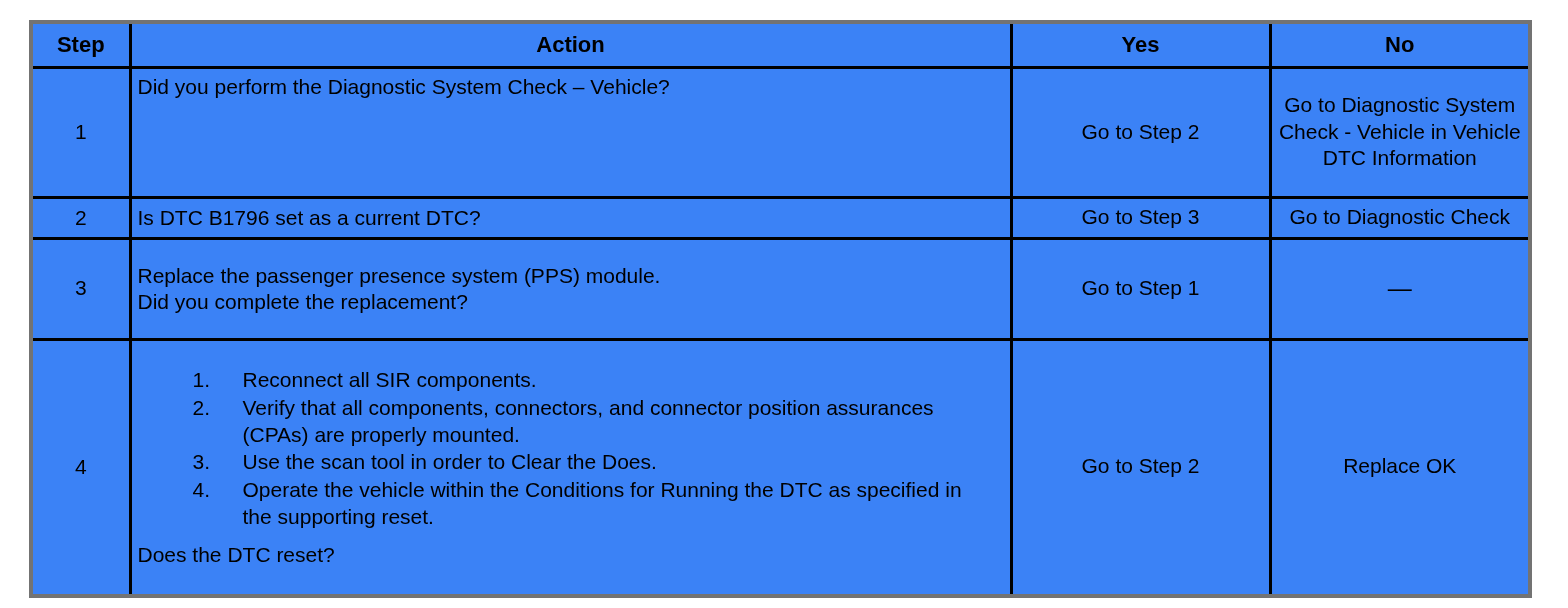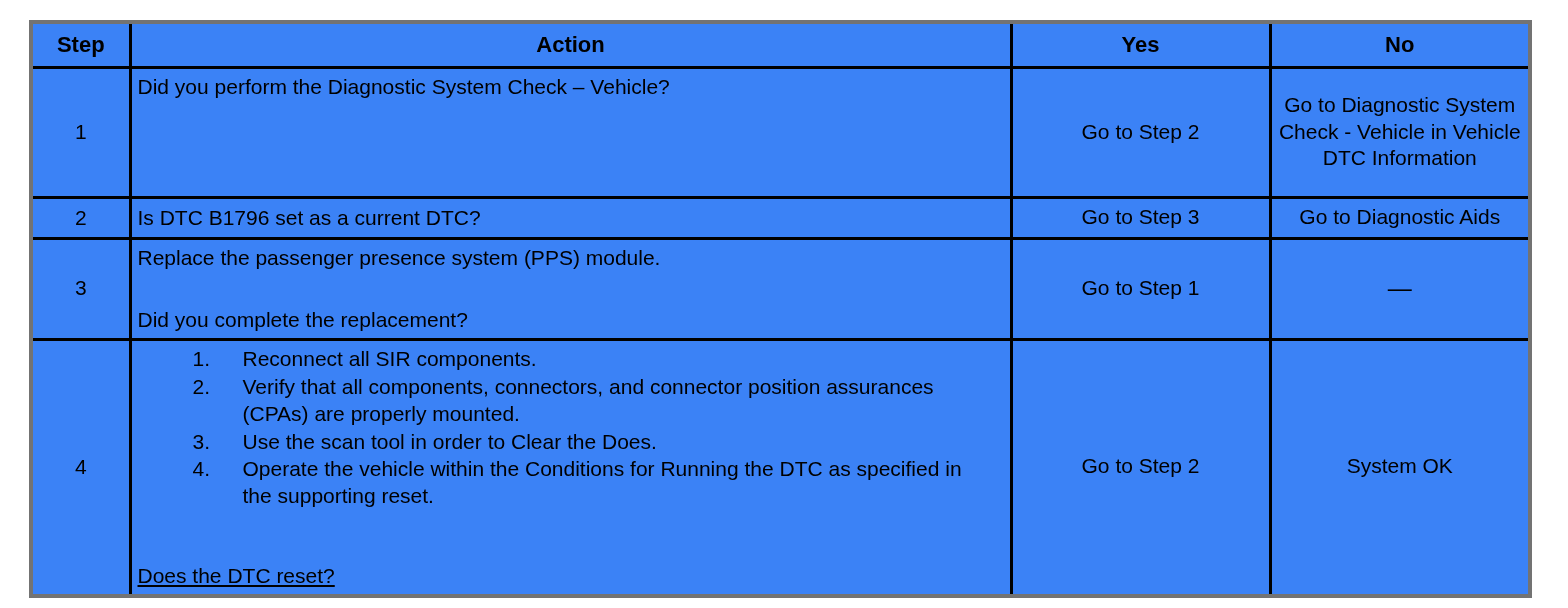--- a/index.html
+++ b/index.html
@@ -61,21 +61,21 @@
     display: flex;
     flex-direction: column;
   }
   .cell.pad-action { padding: 5px 6px 4px 6px; align-items: flex-start; }
   .cell.pad-side   { padding: 5px 6px 6px 6px; align-items: center; text-align: center; }
   .cell.pad-step   { padding: 5px 4px; align-items: center; justify-content: center; }
 
   .vtop    { justify-content: flex-start; }
   .vmid    { justify-content: center; text-align: center; }
   .vbot    { justify-content: center; }
-  .vspread { justify-content: space-between; }
+  .vspread { justify-content: center; }
 
   
   .r1 td { height: 127px; }
   .r2 td { height: 34px; }
   .r3 td { height: 98px; }
   .r4 td { height: 253px; }
 
   .step-num { font-size: 21px; }
   .wrapline { display: block; }
 
@@ -97,21 +97,21 @@
     flex: 0 0 auto;
     width: 50px;
     margin-left: 55px;
     text-align: left;
   }
   ol.steps li .txt {
     flex: 1 1 auto;
     text-align: left;
     padding-right: 8px;
   }
-  .q-final { margin-top: 10px; text-decoration: underline; }
+  .q-final { margin-top: 10px; }
 </style>
 </head>
 <body>
 
 <div class="page">
   <table class="diag-table">
     <colgroup>
       <col class="c-step">
       <col class="c-action">
       <col class="c-yes">
@@ -161,21 +161,21 @@
             <span class="wrapline">Is DTC B1796 set as a current DTC?</span>
           </div>
         </td>
         <td>
           <div class="cell pad-side vmid">
             <span class="wrapline">Go to Step 3</span>
           </div>
         </td>
         <td>
           <div class="cell pad-side vmid">
-            <span class="wrapline">Go to Diagnostic Aids</span>
+            <span class="wrapline">Go to Diagnostic Check</span>
           </div>
         </td>
       </tr>
 
       <tr class="r3">
         <td>
           <div class="cell pad-step">
             <span class="step-num">3</span>
           </div>
         </td>
@@ -226,20 +226,20 @@
             <span class="wrapline q-final">Does the DTC reset?</span>
           </div>
         </td>
         <td>
           <div class="cell pad-side vbot">
             <span class="wrapline">Go to Step 2</span>
           </div>
         </td>
         <td>
           <div class="cell pad-side vbot">
-            <span class="wrapline">System OK</span>
+            <span class="wrapline">Replace OK</span>
           </div>
         </td>
       </tr>
 
     </tbody>
   </table>
 </div>
 
 </body></html>

